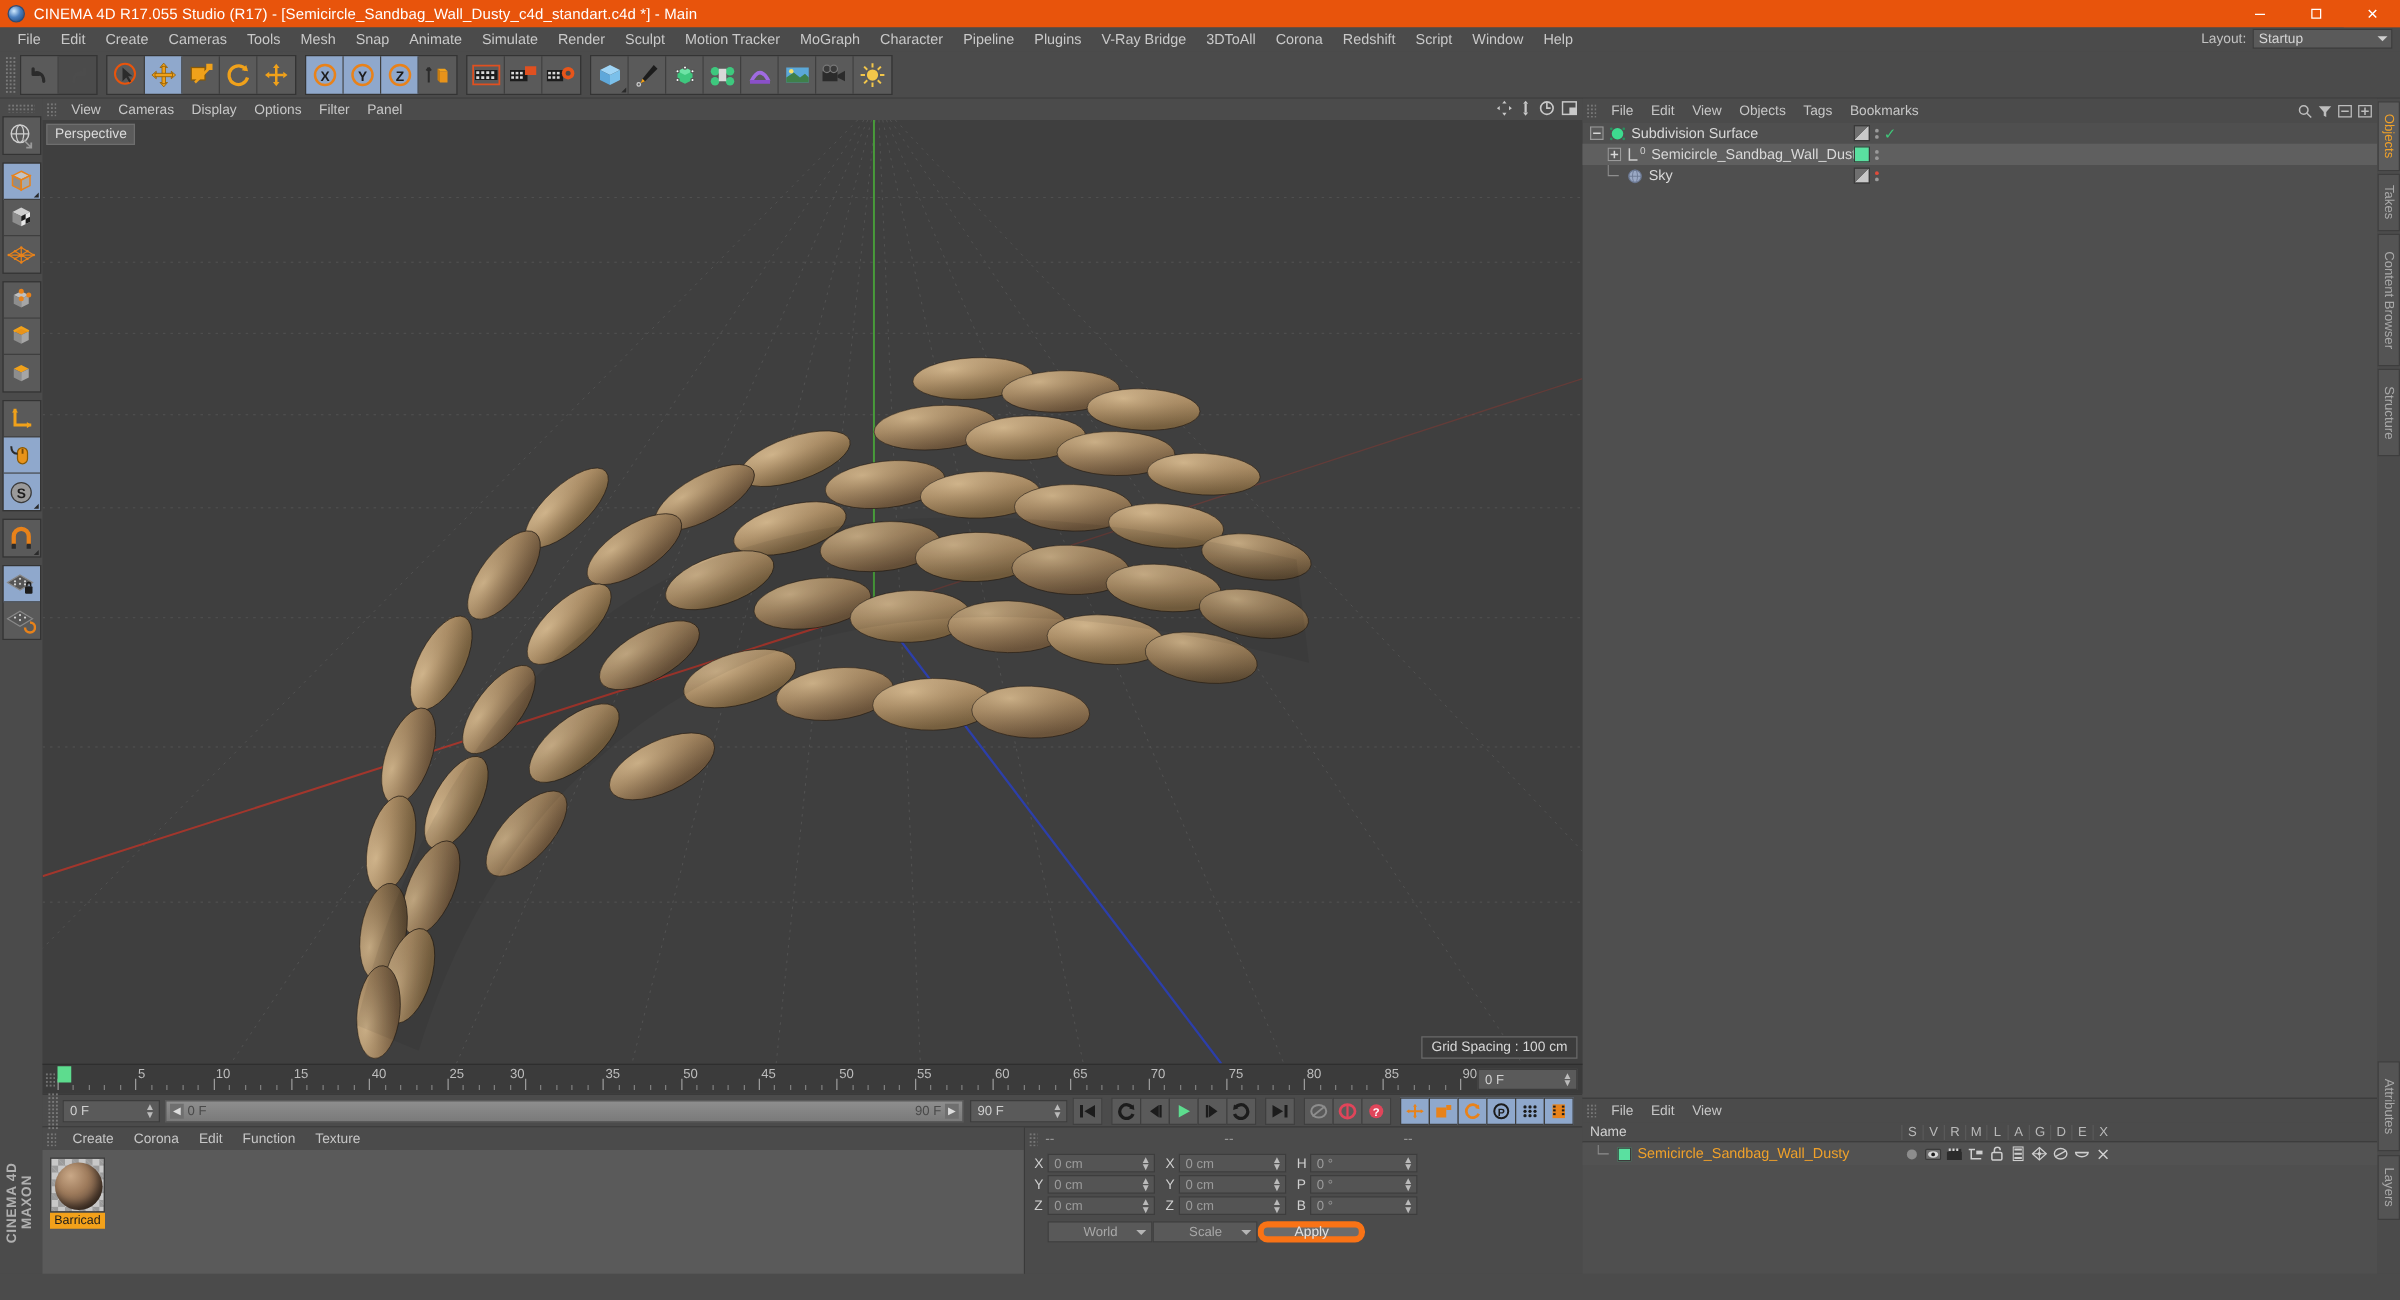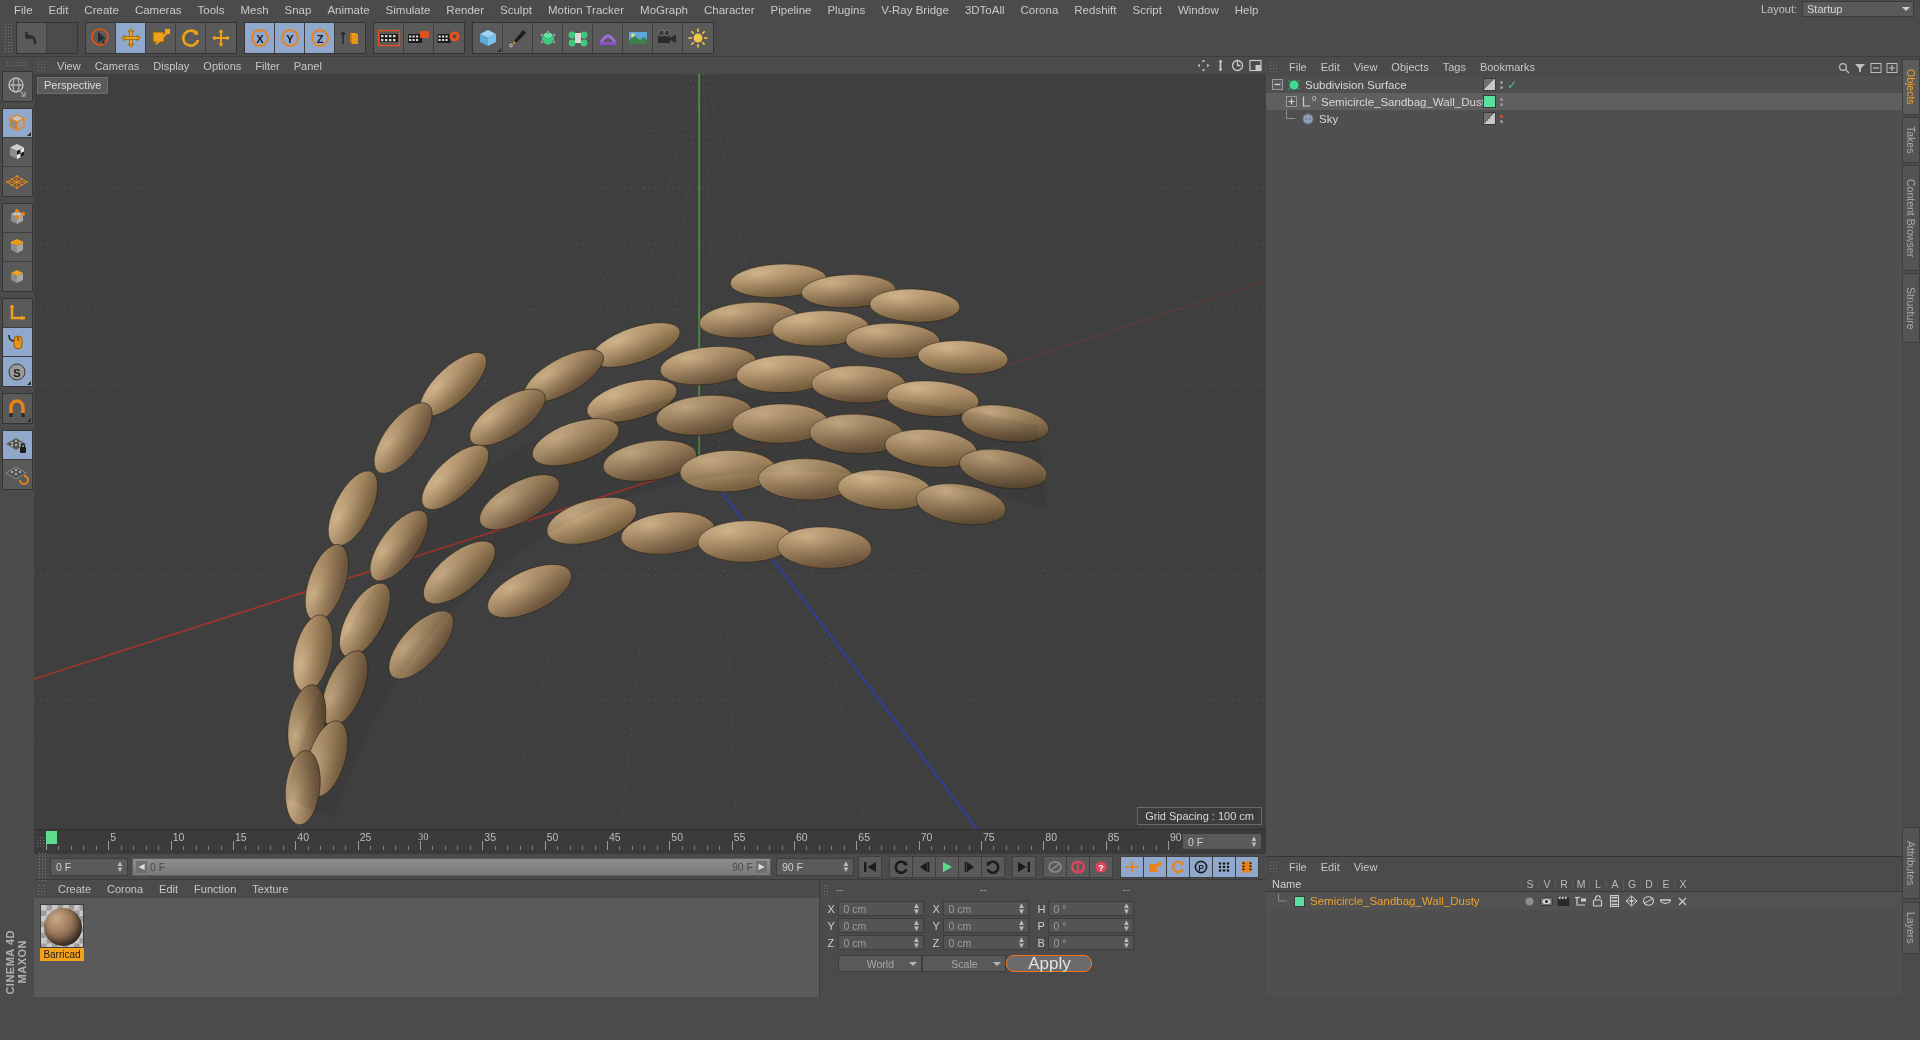--- a/index.html
+++ b/index.html
@@ -225,22 +225,22 @@
     width: 84px; height: 17px; background: #595959; border: 1px solid #3d3d3d;
     color: #a8a8a8; font-size: 10.5px; display: flex; align-items: center;
     justify-content: center; position: relative;
   }
   .co-sel .arw2 {
     position: absolute; right: 4px; top: 50%; transform: translateY(-50%);
     border-left: 4px solid transparent; border-right: 4px solid transparent;
     border-top: 4px solid #b5b5b5;
   }
   .co-apply {
-    width: 86px; height: 17px; background: #6b6b6b; border: 1px solid #f97316;
-    border-radius: 8px; color: #e2e2e2; font-size: 17px;
+    width: 86px; height: 17px; background: #6b6b6b; border: 5px solid #f97316;
+    border-radius: 8px; color: #e2e2e2; font-size: 11px;
     display: flex; align-items: center; justify-content: center;
   }
 
   
   .right { width: 636px; flex: 0 0 auto; display: flex; flex-direction: column; background: #4b4b4b; }
   .obj-mgr { height: 800px; display: flex; flex-direction: column; border-bottom: 1px solid #333; }
   .om-head {
     height: 19px; background: #4b4b4b; display: flex; align-items: center;
     padding-left: 3px; position: relative;
   }
@@ -311,20 +311,41 @@
   .maxon-strip span {
     writing-mode: vertical-rl; transform: rotate(180deg);
     color: #b0b0b0; font-size: 11px; letter-spacing: .5px; font-weight: bold;
   }
 </style>
 </head>
 <body>
 
 <div class="app">
 
+  <div class="titlebar">
+    <div class="tb-icon"></div>
+    <div class="tb-text">CINEMA 4D R17.055 Studio (R17) - [Semicircle_Sandbag_Wall_Dusty_c4d_standart.c4d *] - Main</div>
+    <div class="win-btns">
+      <div class="win-btn">
+        <svg width="12" height="12" viewBox="0 0 12 12">
+            <rect x="2" y="6" width="8" height="1" fill="#fff"></rect>
+          </svg>
+      </div>
+      <div class="win-btn">
+        <svg width="12" height="12" viewBox="0 0 12 12">
+            <rect x="2.5" y="2.5" width="7" height="7" fill="none" stroke="#fff" stroke-width="1"></rect>
+          </svg>
+      </div>
+      <div class="win-btn close">
+        <svg width="12" height="12" viewBox="0 0 12 12">
+            <path d="M3 3 L9 9 M9 3 L3 9" stroke="#fff" stroke-width="1.2"></path>
+          </svg>
+      </div>
+    </div>
+  </div>
 
   <div class="menubar">
     <div class="menu-item">File</div>
     <div class="menu-item">Edit</div>
     <div class="menu-item">Create</div>
     <div class="menu-item">Cameras</div>
     <div class="menu-item">Tools</div>
     <div class="menu-item">Mesh</div>
     <div class="menu-item">Snap</div>
     <div class="menu-item">Animate</div>
@@ -1005,21 +1026,21 @@
             <div class="tl-tick min" style="left: 274.267px;"></div>
             <div class="tl-tick min" style="left: 286.733px;"></div>
             <div class="tl-tick min" style="left: 299.2px;"></div>
             <div class="tl-tick maj" style="left: 311.667px;"></div>
             <div class="tl-num" style="left: 311.667px;">25</div>
             <div class="tl-tick min" style="left: 324.133px;"></div>
             <div class="tl-tick min" style="left: 336.6px;"></div>
             <div class="tl-tick min" style="left: 349.067px;"></div>
             <div class="tl-tick min" style="left: 361.533px;"></div>
             <div class="tl-tick maj" style="left: 374px;"></div>
-            <div class="tl-num" style="left: 370px; font-family: Liberation Serif, serif;">30</div>
+            <div class="tl-num" style="left: 360px;">30</div>
             <div class="tl-tick min" style="left: 386.467px;"></div>
             <div class="tl-tick min" style="left: 398.933px;"></div>
             <div class="tl-tick min" style="left: 411.4px;"></div>
             <div class="tl-tick min" style="left: 423.867px;"></div>
             <div class="tl-tick maj" style="left: 436.333px;"></div>
             <div class="tl-num" style="left: 436.333px;">35</div>
             <div class="tl-tick min" style="left: 448.8px;"></div>
             <div class="tl-tick min" style="left: 461.267px;"></div>
             <div class="tl-tick min" style="left: 473.733px;"></div>
             <div class="tl-tick min" style="left: 486.2px;"></div>

